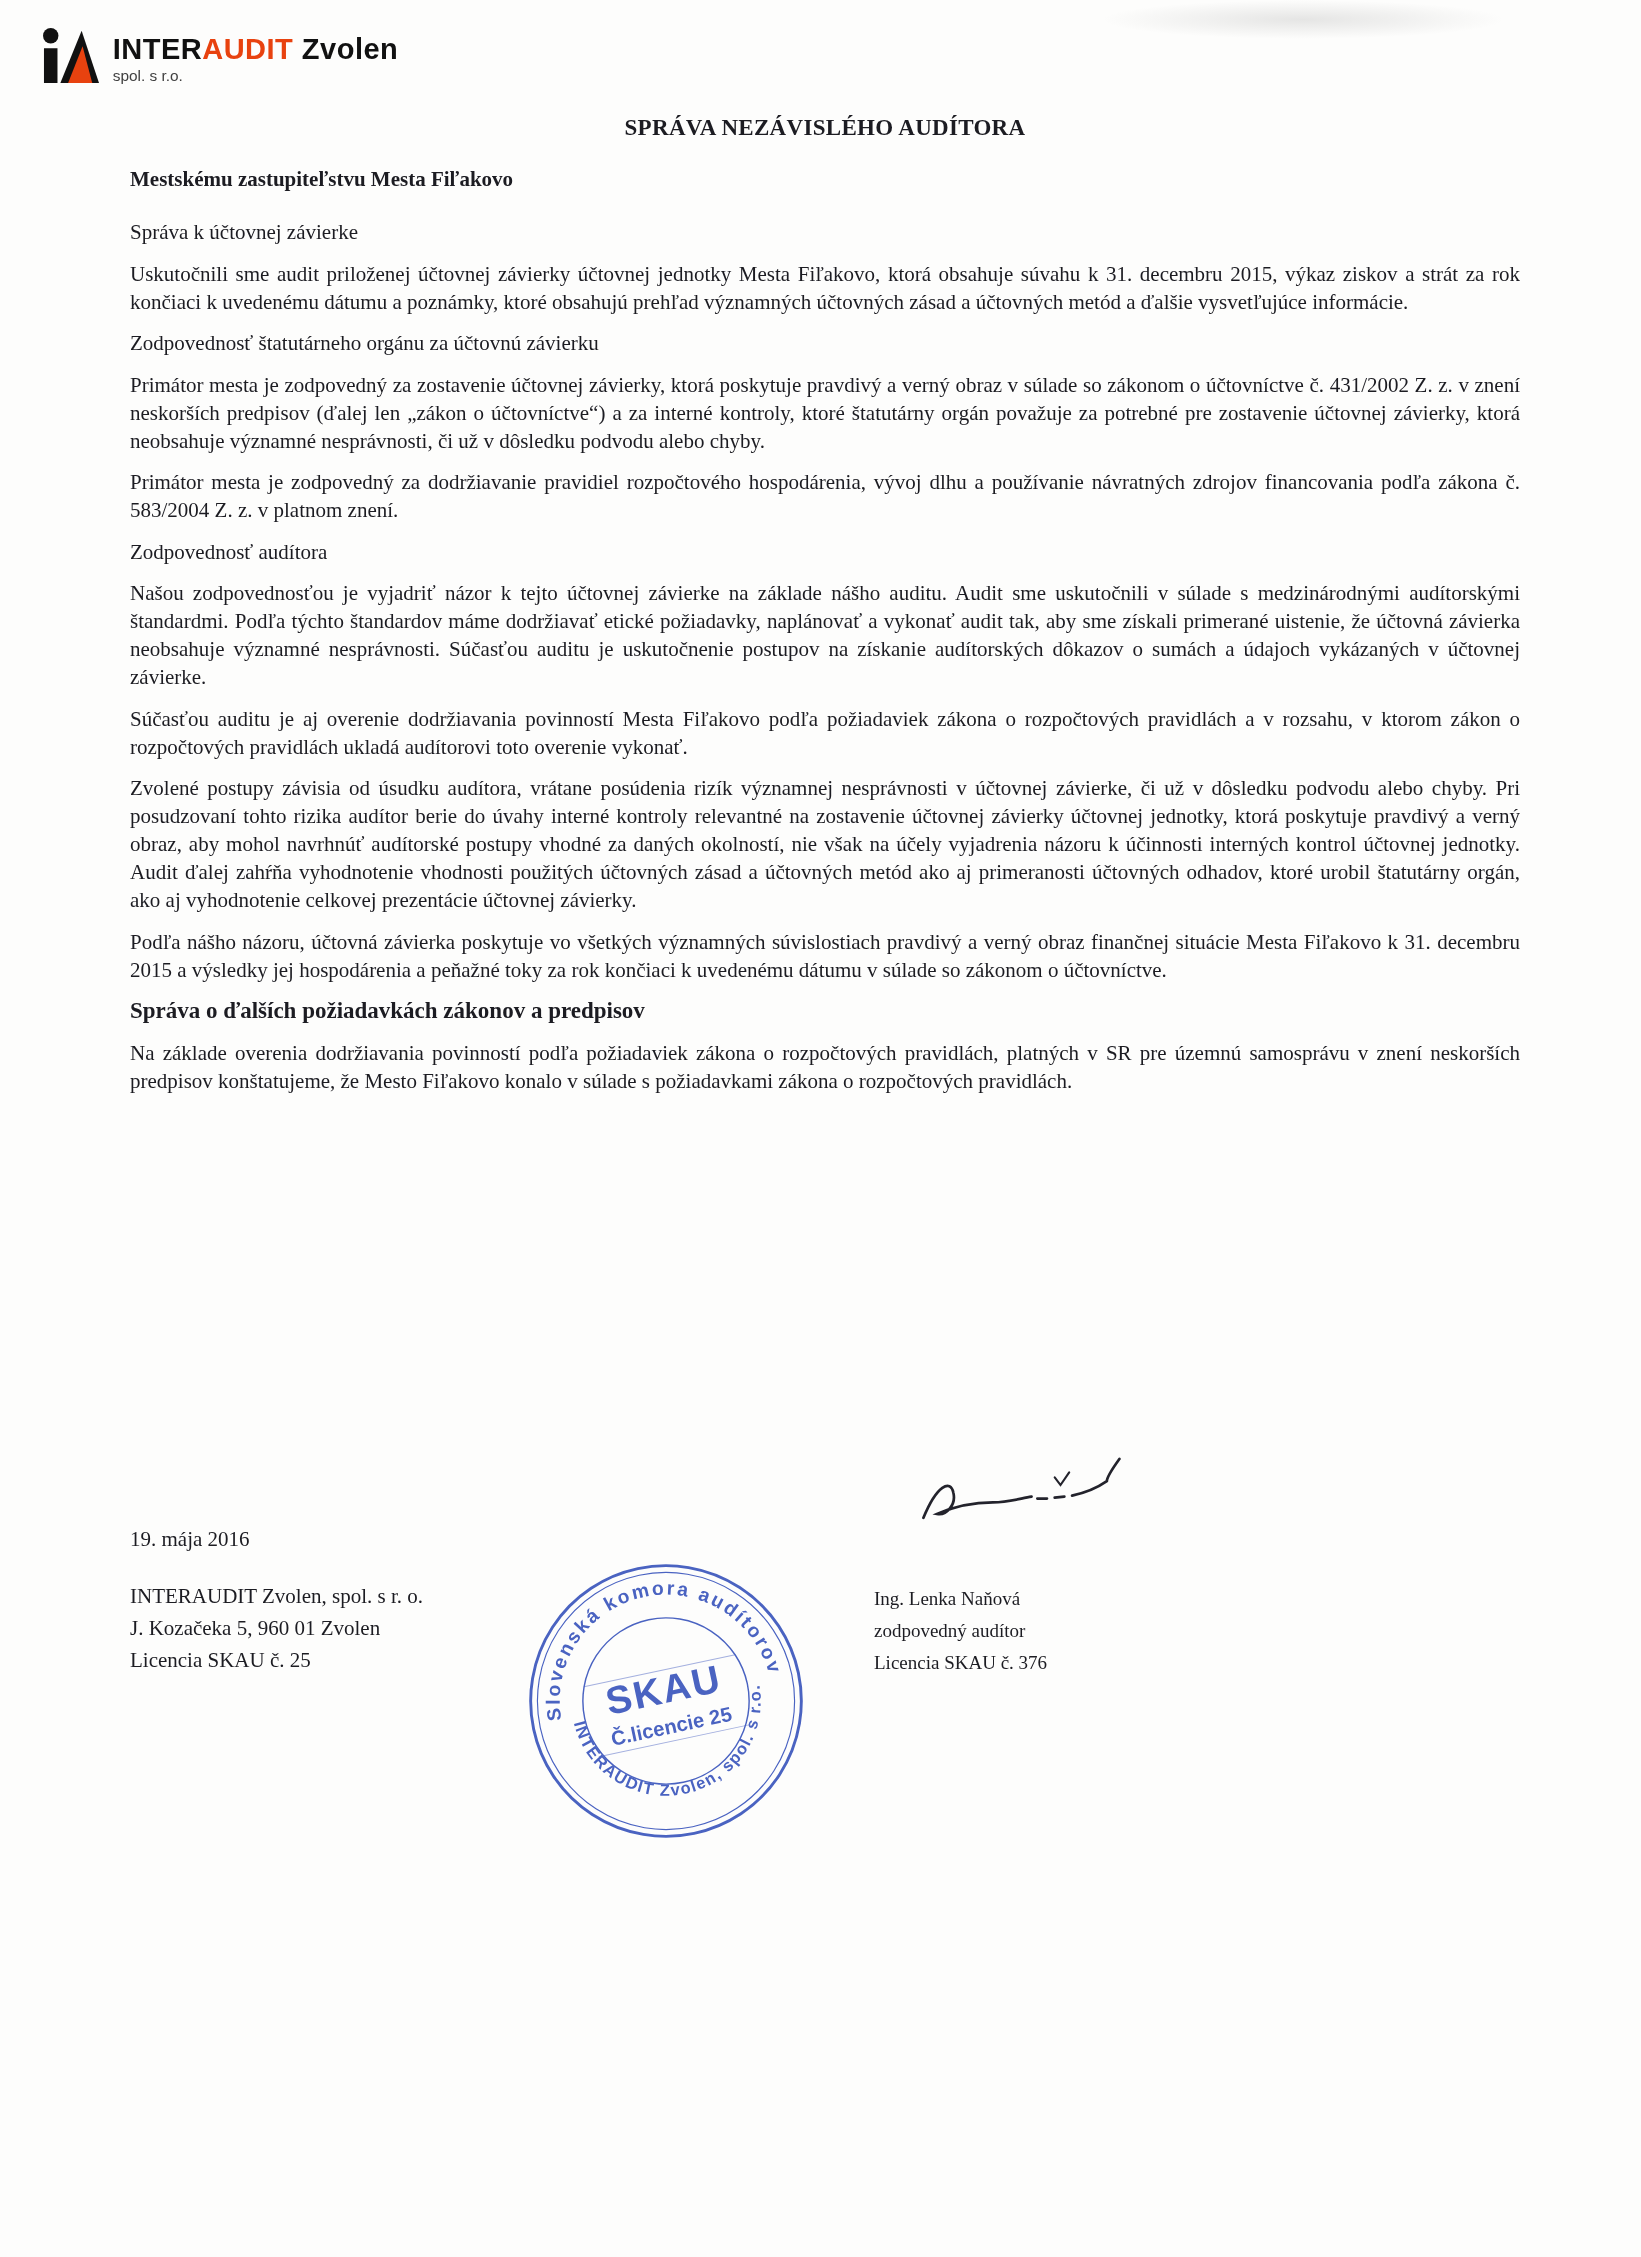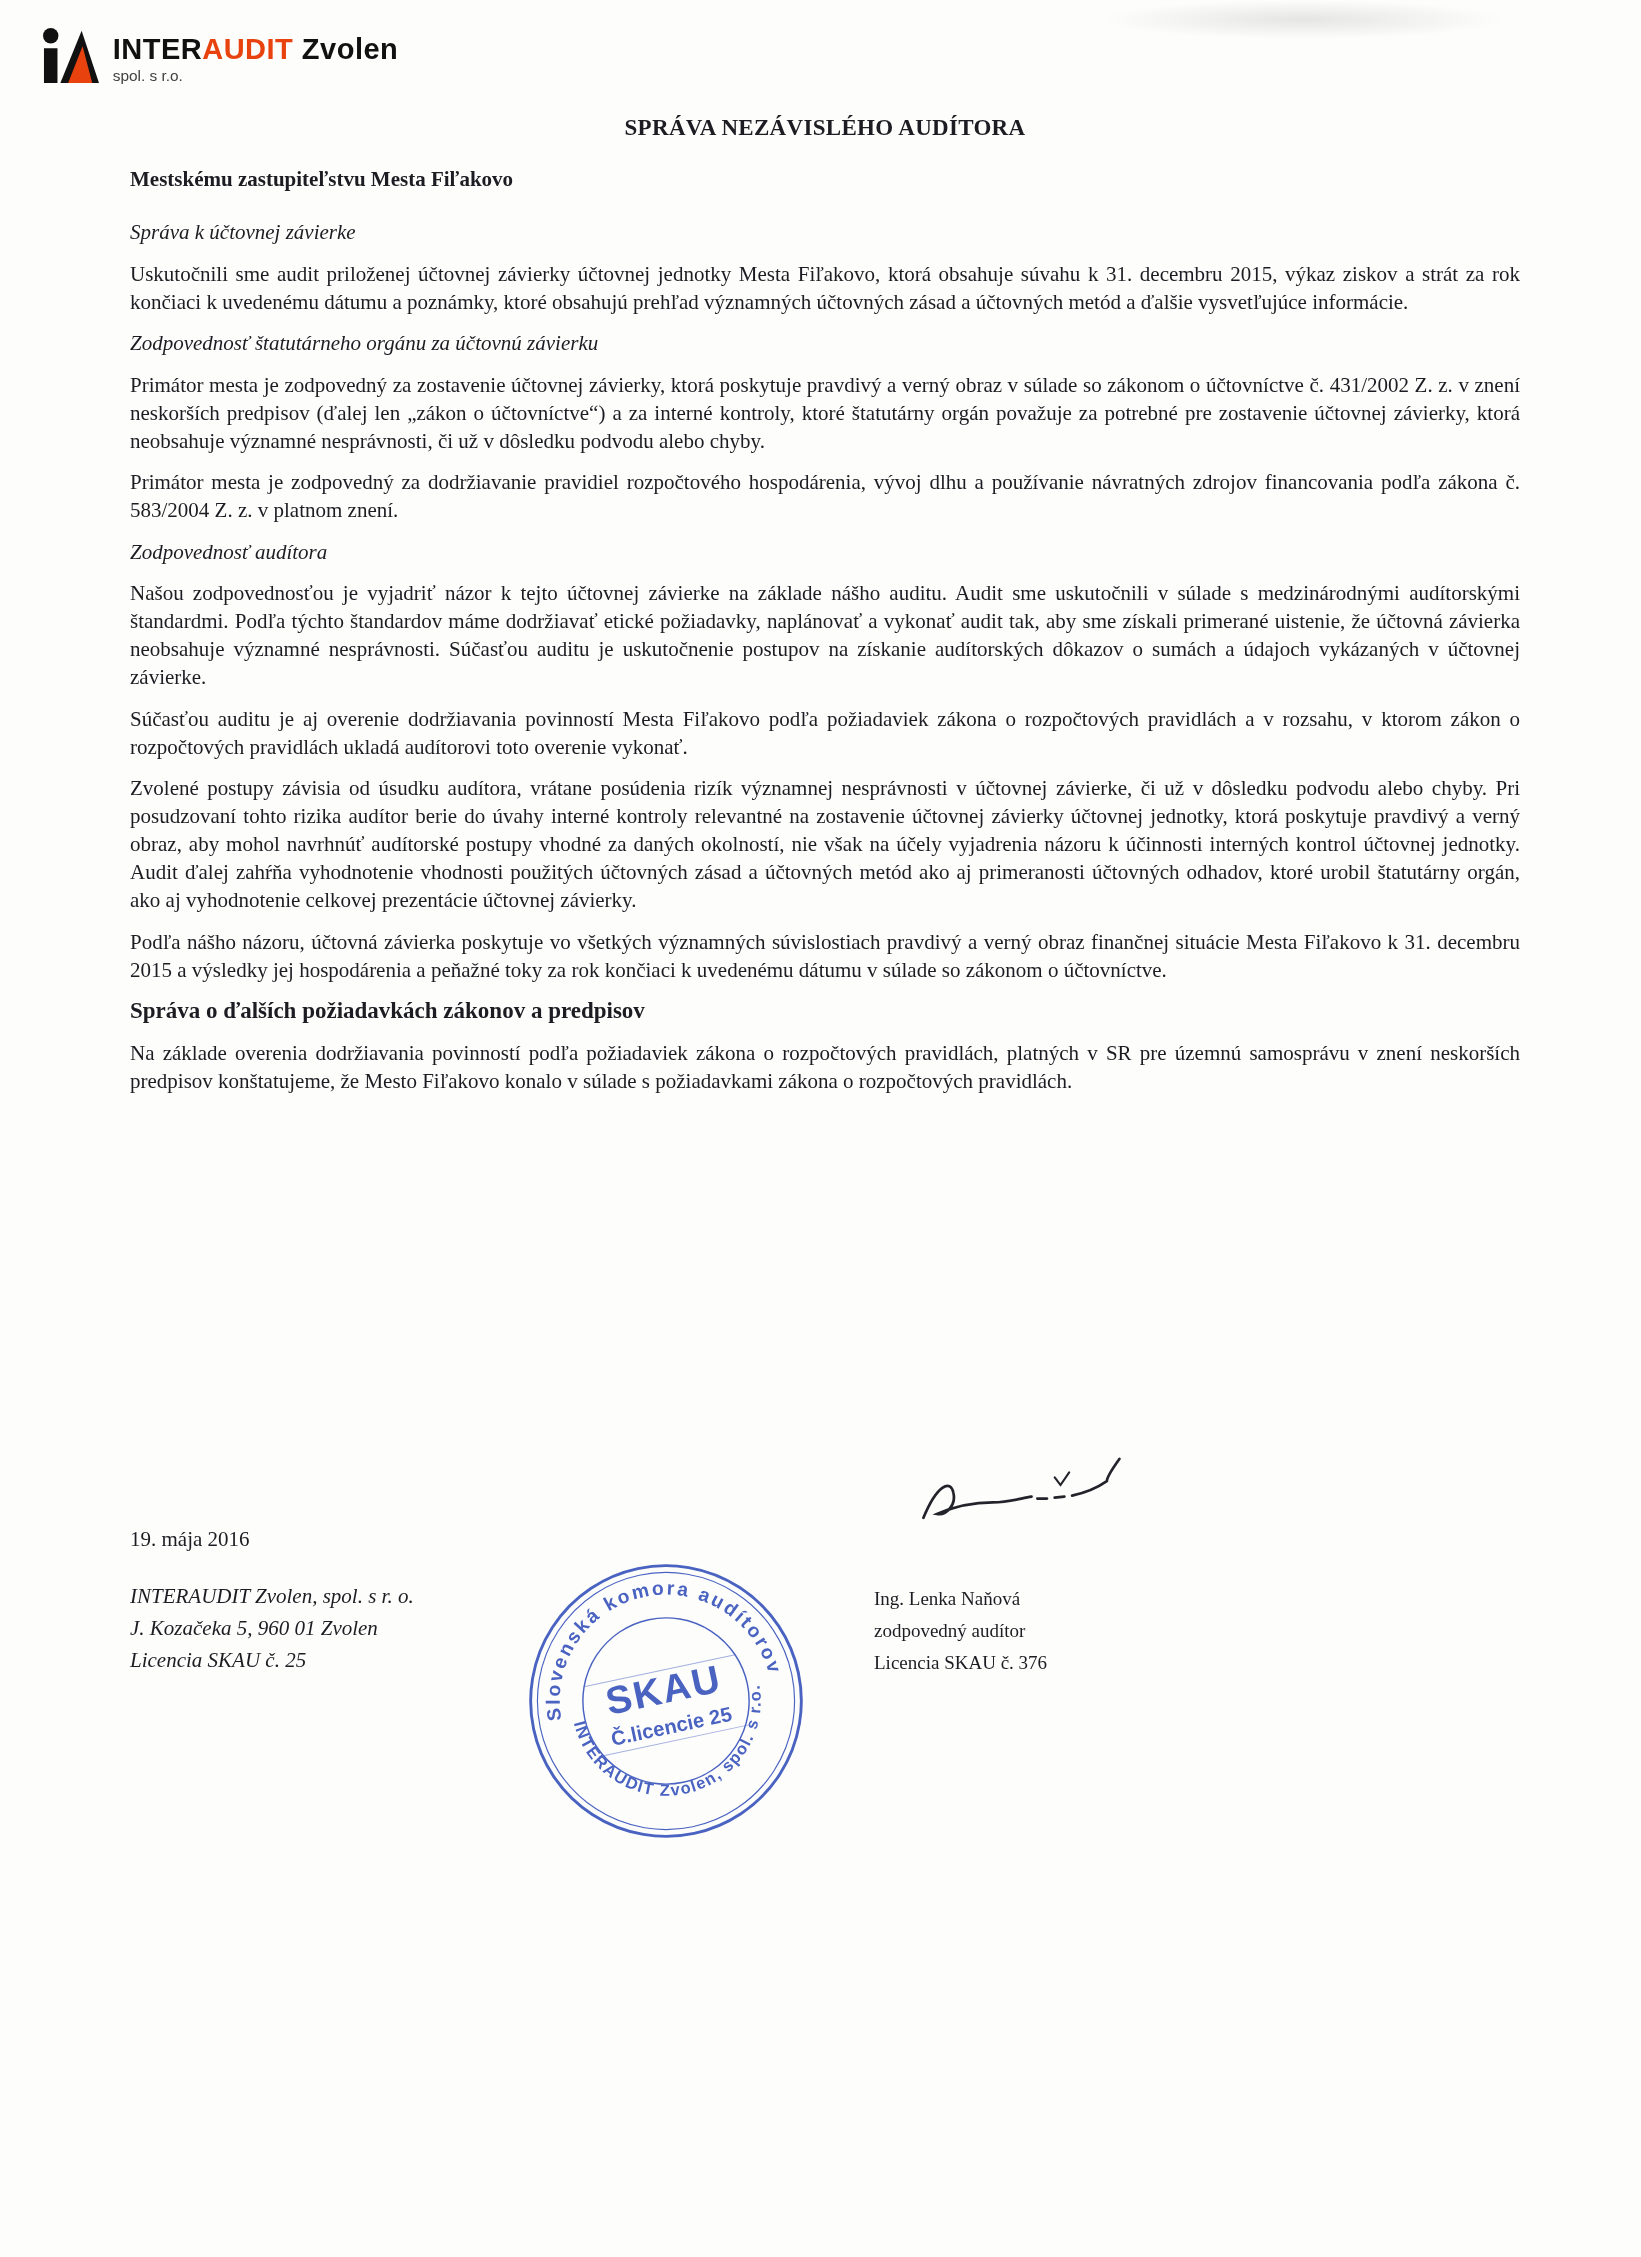--- a/index.html
+++ b/index.html
@@ -23,27 +23,27 @@
   .brand-name .red { color:#e8420f; }
   .brand-sub { font-size:15.4px; color:#404040; margin-top:1px; }
 
   
   .content {
     position:absolute; top:114px; left:130px; width:1390px;
     font-size:21px; line-height:28px;
   }
   .title { font-size:23px; font-weight:bold; text-align:center; margin:0 0 23px; letter-spacing:0.3px; }
   .addressee { font-size:21px; font-weight:bold; margin:0 0 25px; }
-  .sec { font-size:21px; font-weight:normal; font-style:italic; margin:0 0 13.5px; }
+  .sec { font-size:21px; font-weight:normal; margin:0 0 13.5px; }
   .sec-bold { font-size:23px; font-weight:bold; font-style:normal; margin:0 0 13.5px; }
   .content p { text-align:justify; margin:0 0 13.5px; }
 
   
   .date-line { position:absolute; left:130px; top:1527px; font-size:21px; }
-  .company-block { position:absolute; left:130px; top:1580px; font-size:21px; line-height:32px;font-style:italic; }
+  .company-block { position:absolute; left:130px; top:1580px; font-size:21px; line-height:32px; }
   .auditor-block { position:absolute; left:874px; top:1583px; font-size:19px; line-height:32px; }
   .signature { position:absolute; left:908px; top:1456px; }
 
   
   .stamp { position:absolute; left:521px; top:1556px; width:290px; height:290px;
            transform:rotate(-12deg); opacity:.92; }
   .stamp-svg text { fill:#3b56bd; font-family:"Liberation Sans","DejaVu Sans",sans-serif; }
   .ring { font-size:20px; letter-spacing:2.5px; font-weight:bold; }
   .ring-small { font-size:17px; letter-spacing:1.5px; font-weight:bold; }
   .stamp-center { font-size:40px; font-weight:bold; letter-spacing:2px; }

